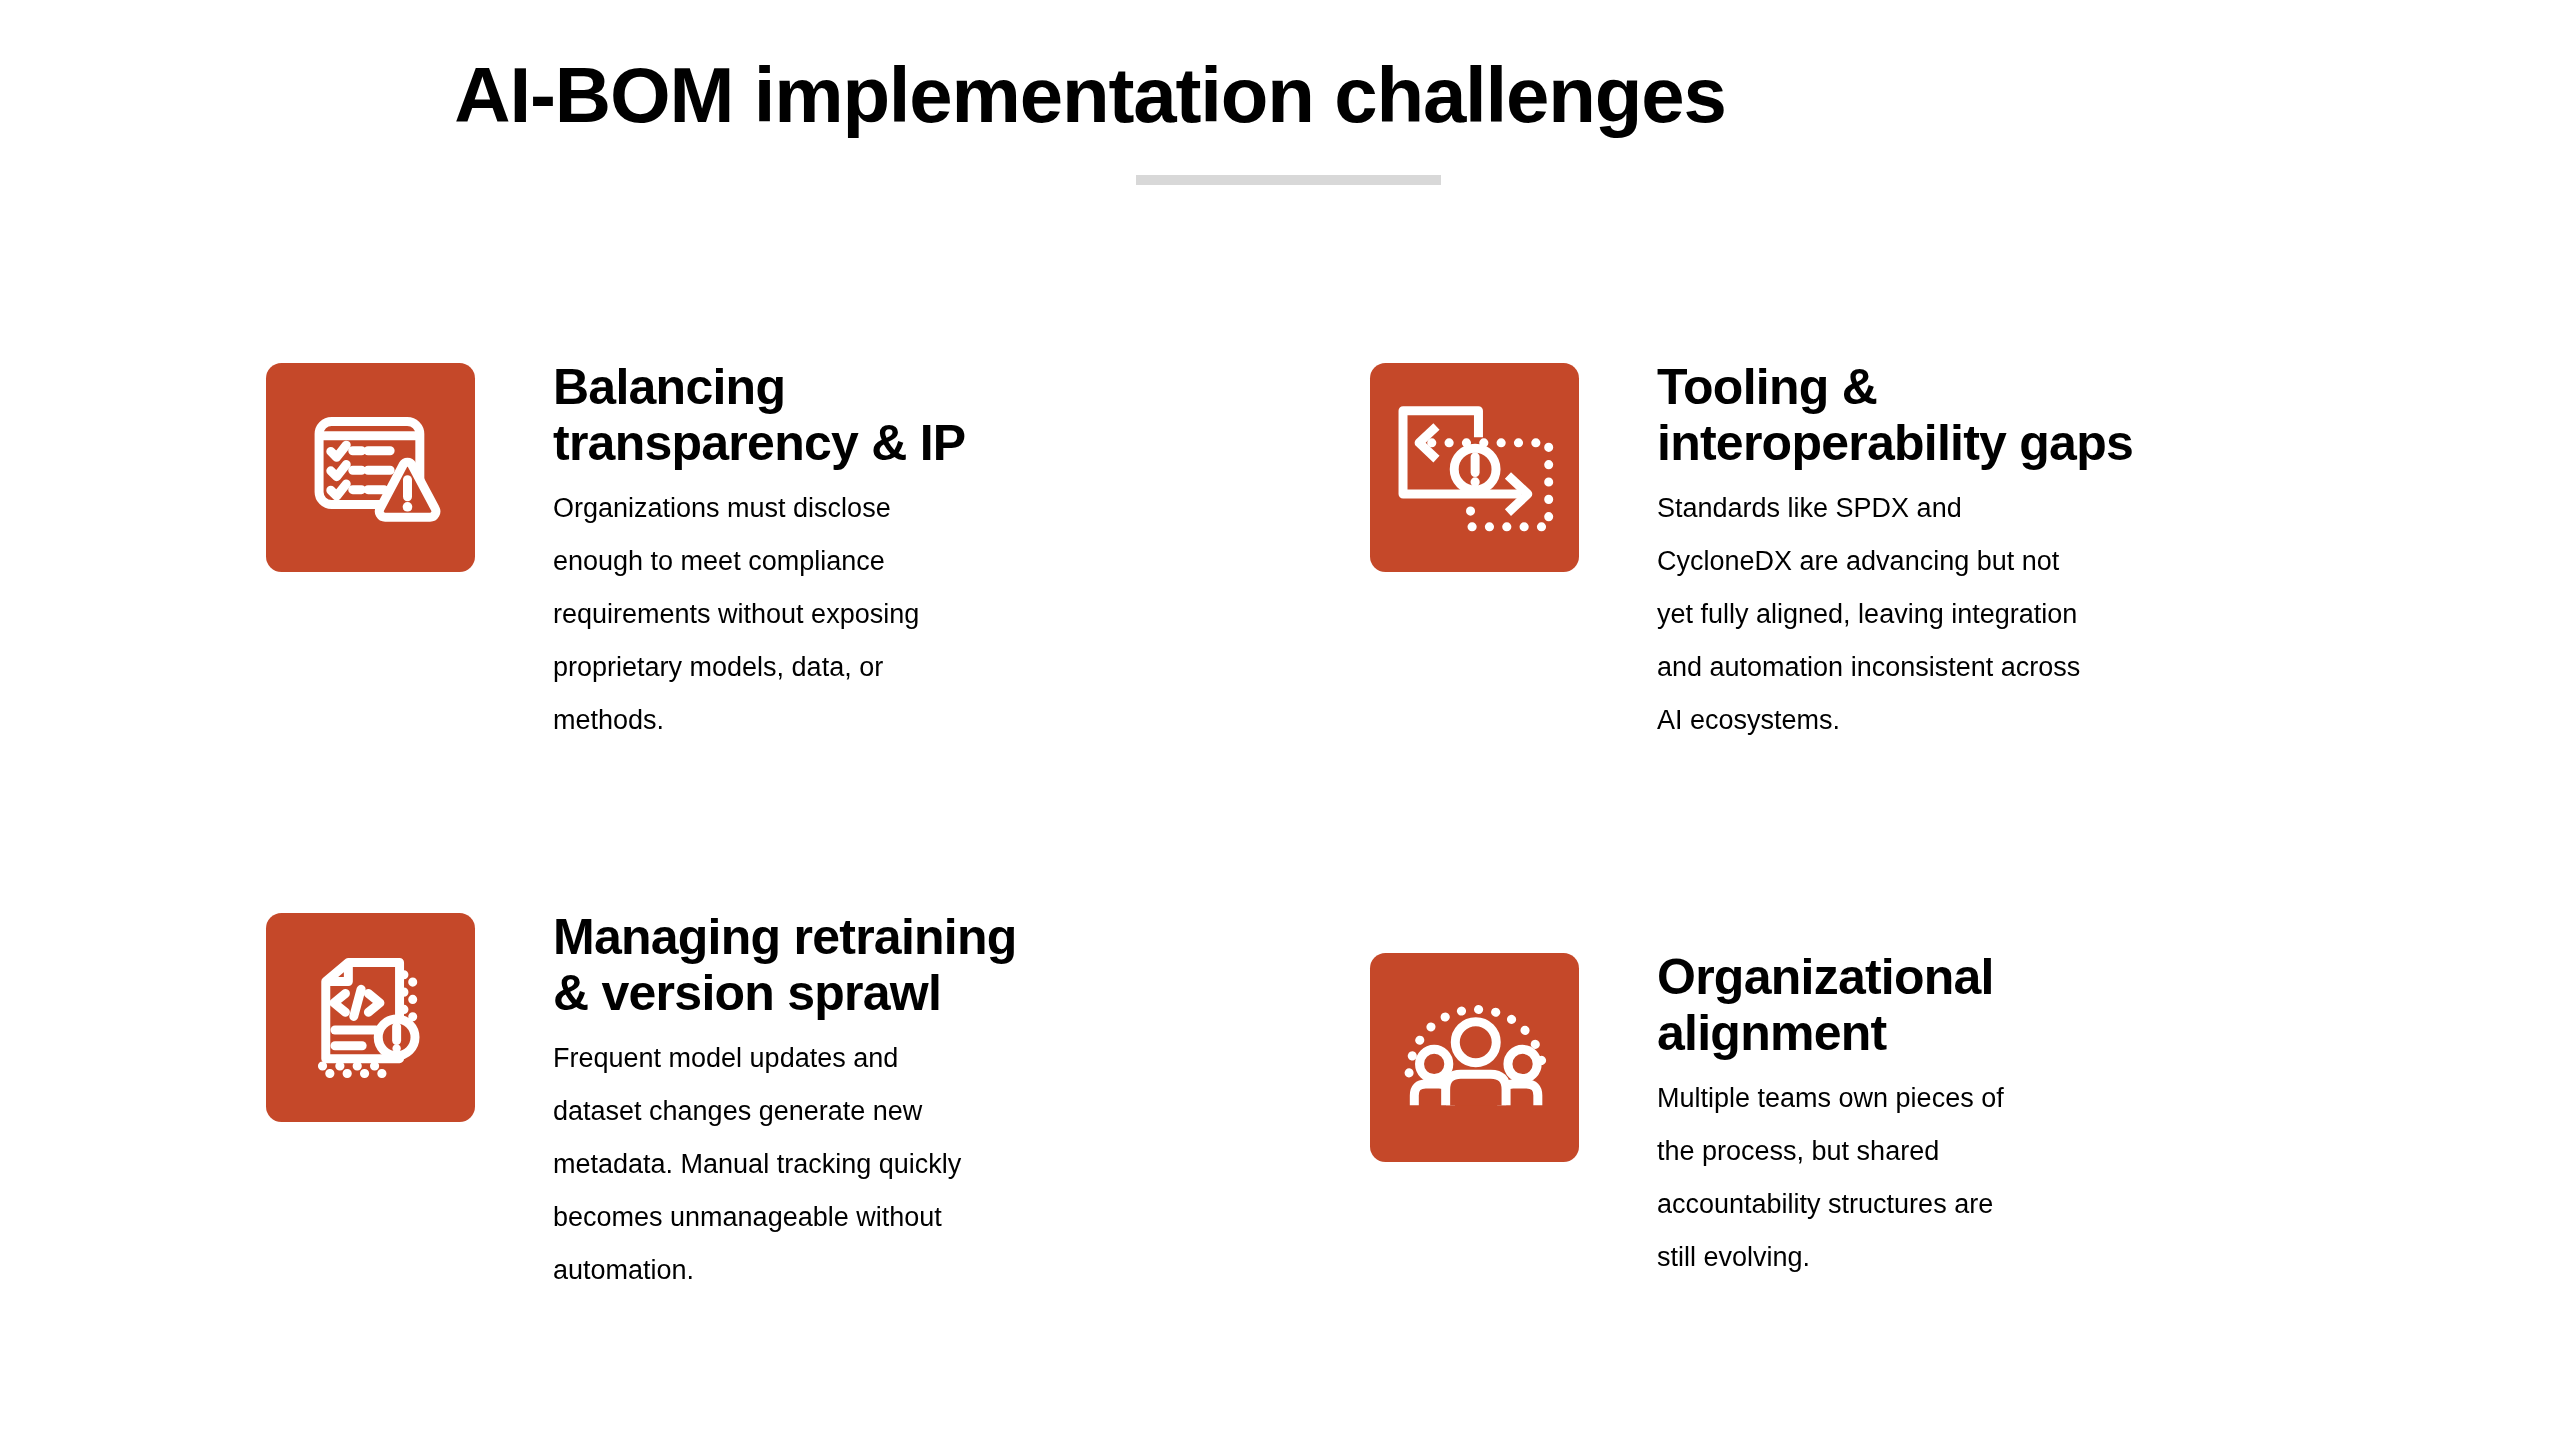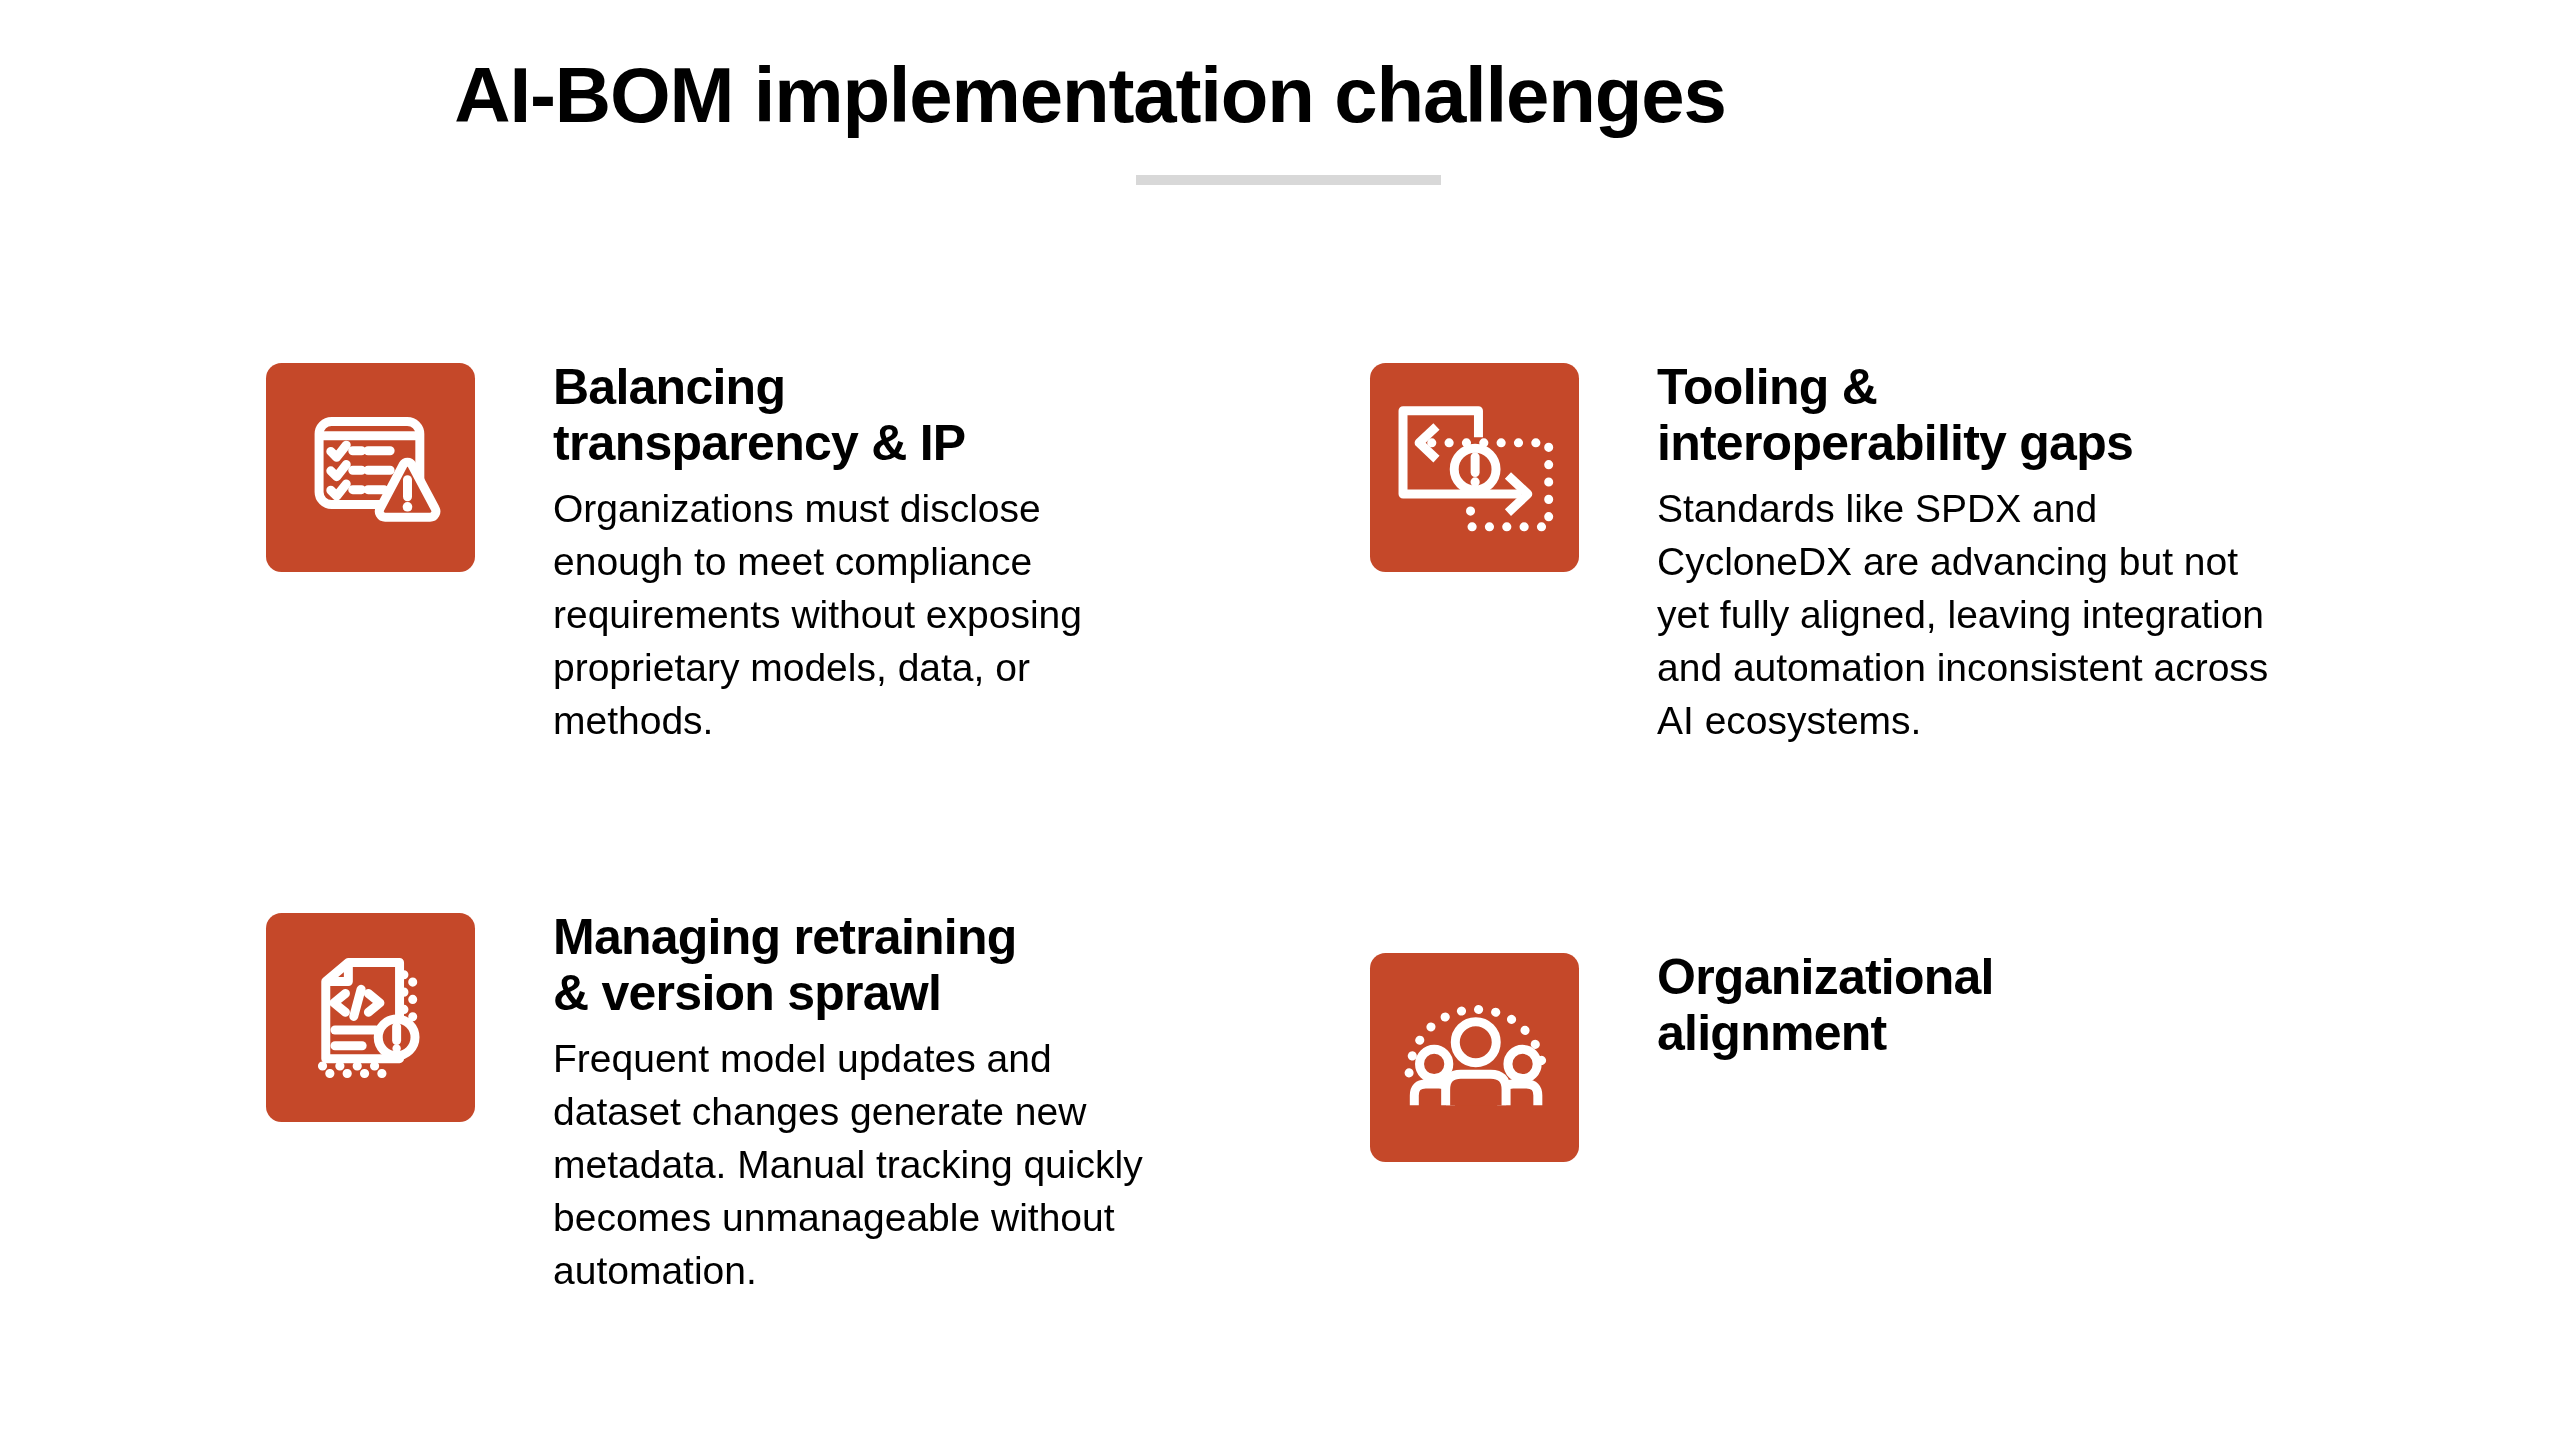--- a/index.html
+++ b/index.html
@@ -40,21 +40,21 @@
   .tile .rc{stroke-linecap:round;}
   .tile .dot{fill:none;stroke:#ffffff;stroke-width:4.3;stroke-linecap:round;stroke-dasharray:0.1 8.2;}
   .tile .af{fill:var(--accent);}
   .tile .wf{fill:#ffffff;stroke:none;}
   .card .text{margin-top:-3.6px;}
   .card h2{
     margin:0;font-size:50px;font-weight:700;line-height:56px;
     letter-spacing:-0.015em;white-space:pre-line;color:var(--text);
   }
   .card p{
-    margin:10.3px 0 0 0;font-size:39px;font-weight:400;line-height:53px;
+    margin:10.3px 0 0 0;font-size:27px;font-weight:400;line-height:53px;
     white-space:pre-line;color:var(--text);
   }
   .pos-c1{left:266px;top:363px;}
   .pos-c2{left:1370px;top:363px;}
   .pos-c3{left:266px;top:913px;}
   .pos-c4{left:1370px;top:913px;margin-top:40px;}
 </style>
 </head>
 <body>
 
@@ -151,17 +151,21 @@
         <circle class="st af" cx="73" cy="53.1" r="7"></circle>
         <path class="st" d="M21.2,72.8 V68.2 q0,-5.5 5.5,-5.5 h6.3 q5.5,0 5.5,5.5 V72.8"></path>
         <path class="st" d="M63,72.8 V68.2 q0,-5.5 5.5,-5.5 h6.3 q5.5,0 5.5,5.5 V72.8"></path>
         <path class="st af" d="M36.2,72.8 V65.3 q0,-7.3 7.3,-7.3 h14.3 q7.3,0 7.3,7.3 V72.8"></path>
         <circle class="st af" cx="50.6" cy="42.7" r="9.8"></circle>
       </svg>
     </div>
     <div class="text">
       <h2>Organizational
 alignment</h2>
+      <p>Multiple teams own pieces of
+the process, but shared
+accountability structures are
+still evolving.</p>
     </div>
   </section>
 
 </div>
 
 
 </body></html>

